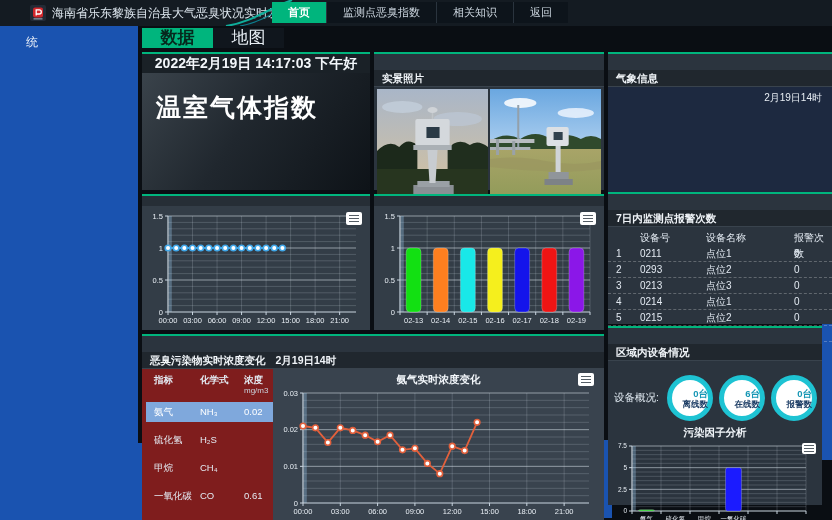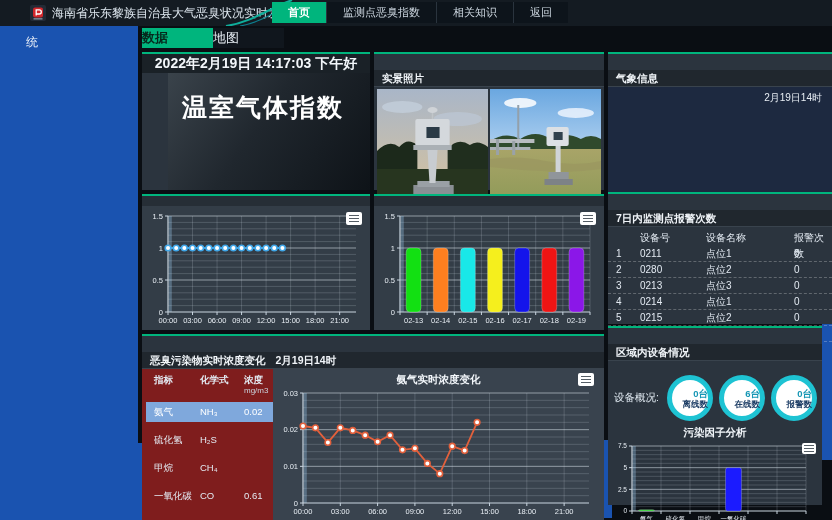--- a/index.html
+++ b/index.html
@@ -19,31 +19,31 @@
   
   .sidebar { position:absolute; left:0; top:26px; width:138px; height:494px; background:#1a53b0; }
   .sidebar-text { display:block; padding:8px 0 0 26px; font-size:12px; color:#eef3fa; }
   .bg-accent { position:absolute; background:#1a53b0; z-index:0; }
   .acc1 { left:138px; top:443px; width:9px; height:77px; }
   .acc2 { left:598px; top:440px; width:14px; height:78px; }
   .acc3 { left:822px; top:300px; width:10px; height:160px; }
 
   
   .tabs { position:absolute; left:142px; top:28px; display:flex; z-index:4; }
-  .tab { width:71px; height:20px; line-height:20px; font-size:13px; background:#10161d; color:#e6edf3; cursor:pointer; }
+  .tab { width:71px; height:20px; line-height:20px; text-align:center; font-size:17px; background:#10161d; color:#e6edf3; cursor:pointer; }
   .tab.active { background:#00b57d; color:#06281d; font-weight:bold; }
 
   
   .panel { position:absolute; background:#2b343e; border-top:2px solid #00b57d; z-index:2; }
   .panel-header { height:17px; line-height:17px; background:#20272e; font-size:10.5px; font-weight:bold; color:#f0f4f8; padding:0 8px; border-bottom:1px solid #39434d; white-space:nowrap;margin-top:16px; }
 
   
   .panelA { left:142px; top:52px; width:228px; height:138px; }
   .date-strip { height:19px; line-height:19px; background:#1a2127; text-align:center; font-size:14px; font-weight:bold; color:#f2f6fa; }
-  .headline { height:117px; background:linear-gradient(125deg,#3a434b 0%,#20272e 45%,#0e1318 100%); font-size:25px; font-weight:bold; letter-spacing:2px; color:#ffffff; padding:18px 0 0 14px;margin-left:26px; }
+  .headline { height:117px; background:linear-gradient(125deg,#3a434b 0%,#20272e 45%,#0e1318 100%); font-size:25px; font-weight:bold; letter-spacing:2px; color:#ffffff; padding:18px 0 0 14px; }
 
   
   .panelB { left:374px; top:52px; width:230px; height:138px; }
   .photos { display:flex; gap:2px; padding:2px 3px; }
   .photo { flex:1; height:114px; overflow:hidden; }
   .photo svg { width:100%; height:100%; display:block; }
 
   
   .panelC { left:608px; top:52px; width:224px; height:136px; }
   .weather-body { height:117px; background:#1d2940; }
@@ -359,21 +359,21 @@
   </div>
   <div id="alarm-body">
       <div class="f-row">
         <span>1</span>
         <span>0211</span>
         <span>点位1</span>
         <span>0</span>
       </div>
       <div class="f-row">
         <span>2</span>
-        <span>0280</span>
+        <span>0293</span>
         <span>点位2</span>
         <span>0</span>
       </div>
       <div class="f-row">
         <span>3</span>
         <span>0213</span>
         <span>点位3</span>
         <span>0</span>
       </div>
       <div class="f-row">

